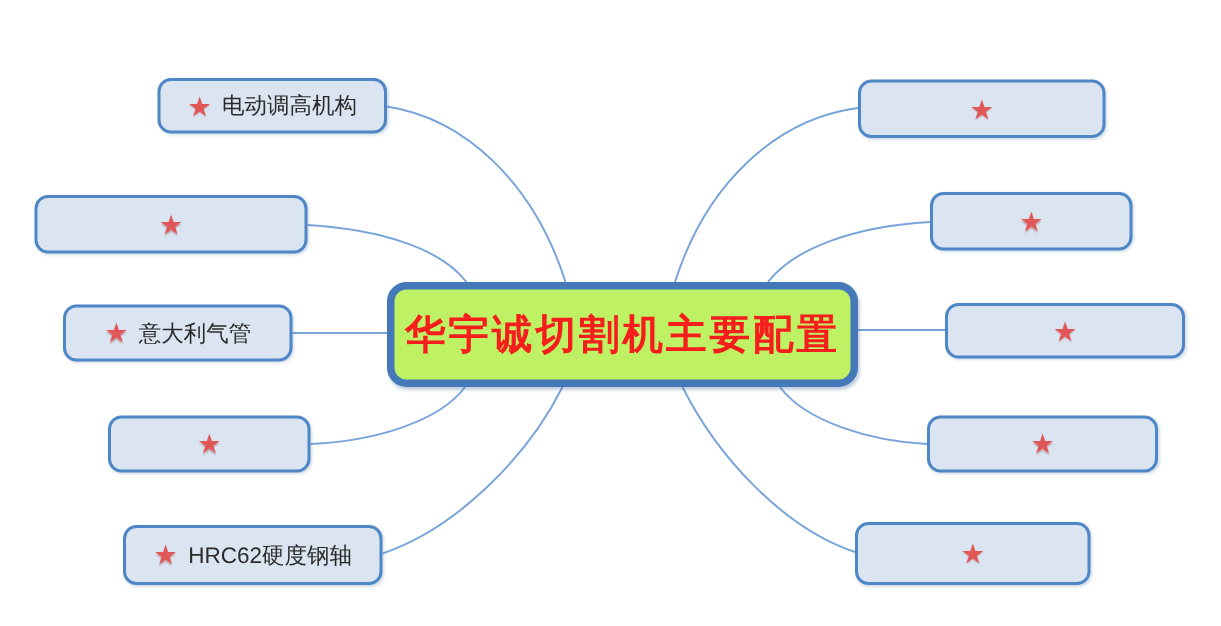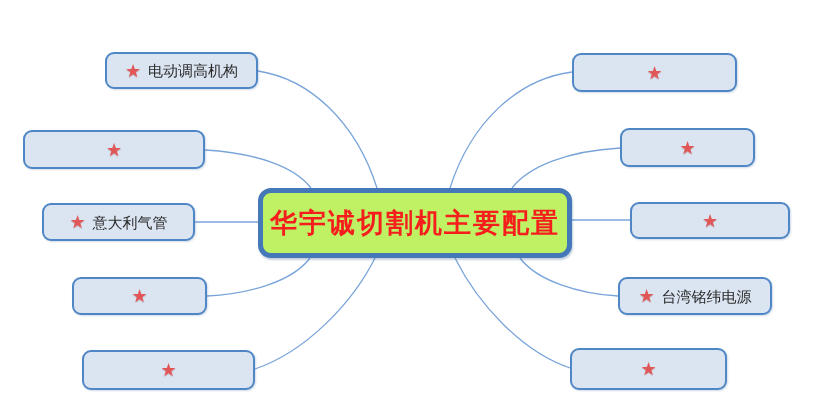--- a/index.html
+++ b/index.html
@@ -108,36 +108,36 @@
     <span class="star">★</span>
     <span class="label">意大利气管</span>
   </div>
 
   <div class="node" style="left:72px;top:277px;width:135px;height:38px">
     <span class="star">★</span>
   </div>
 
   <div class="node" style="left:82px;top:350px;width:173px;height:40px">
     <span class="star">★</span>
+    <span class="label">HRC62硬度钢轴</span>
   </div>
 
   <div class="node" style="left:572px;top:53px;width:165px;height:39px">
     <span class="star">★</span>
   </div>
 
   <div class="node" style="left:620px;top:128px;width:135px;height:39px">
     <span class="star">★</span>
   </div>
 
   <div class="node" style="left:630px;top:202px;width:160px;height:37px">
     <span class="star">★</span>
   </div>
 
   <div class="node" style="left:618px;top:277px;width:154px;height:38px">
     <span class="star">★</span>
-    <span class="label">台湾铭纬电源</span>
   </div>
 
   <div class="node" style="left:570px;top:348px;width:157px;height:42px">
     <span class="star">★</span>
   </div>
 
 </div>
 
 </body></html>

